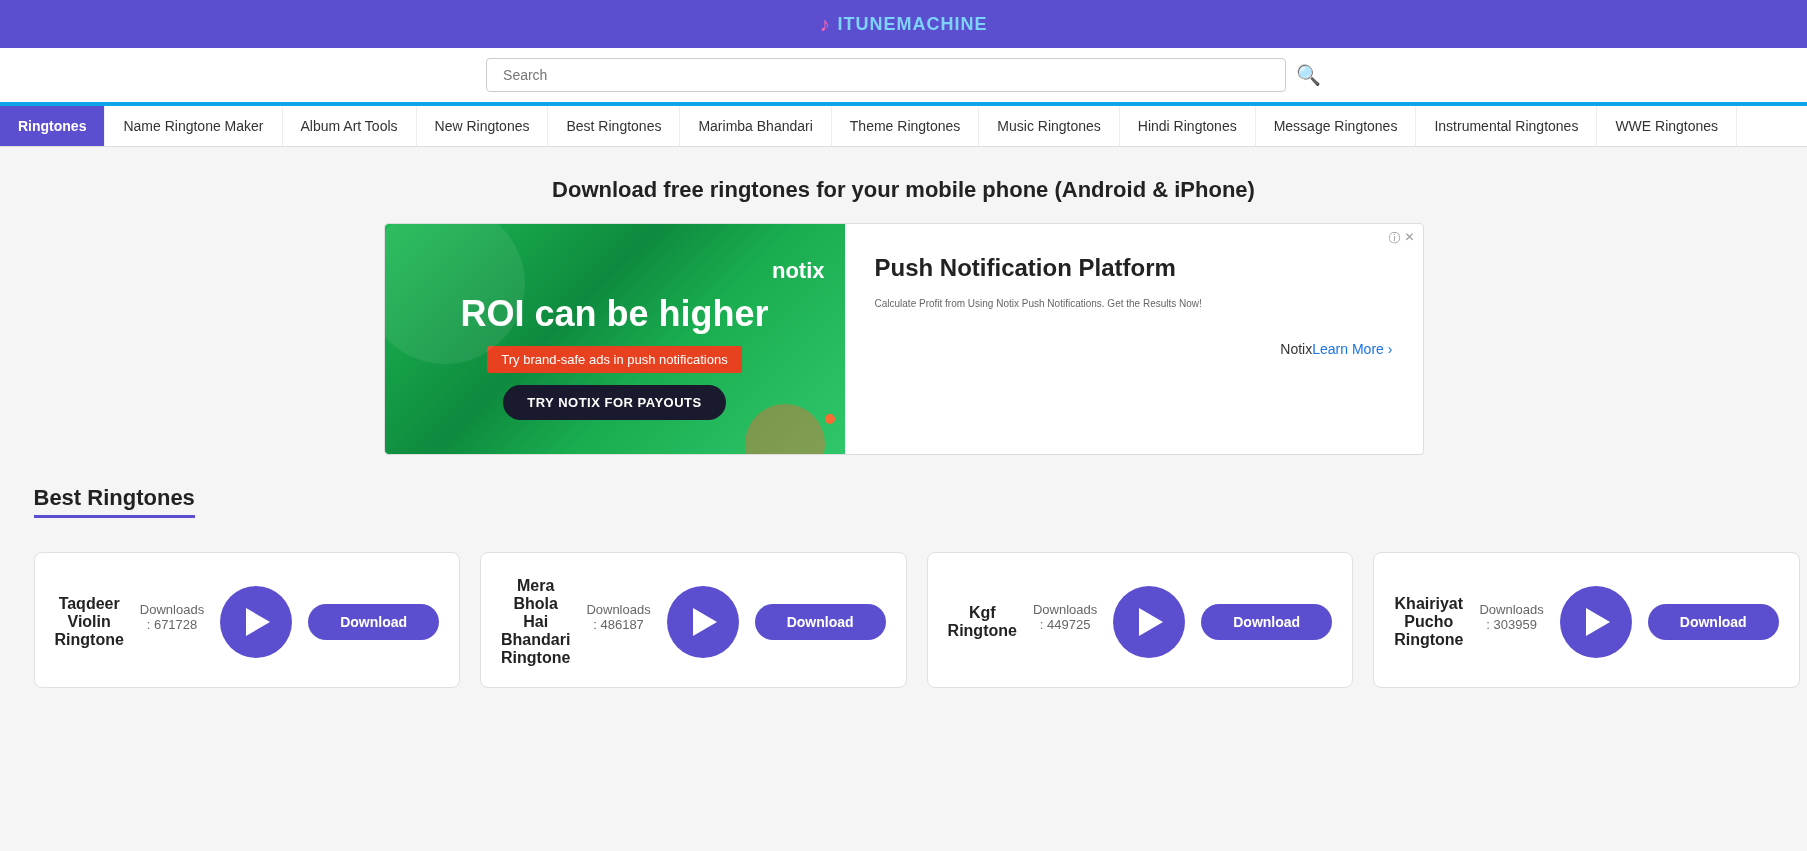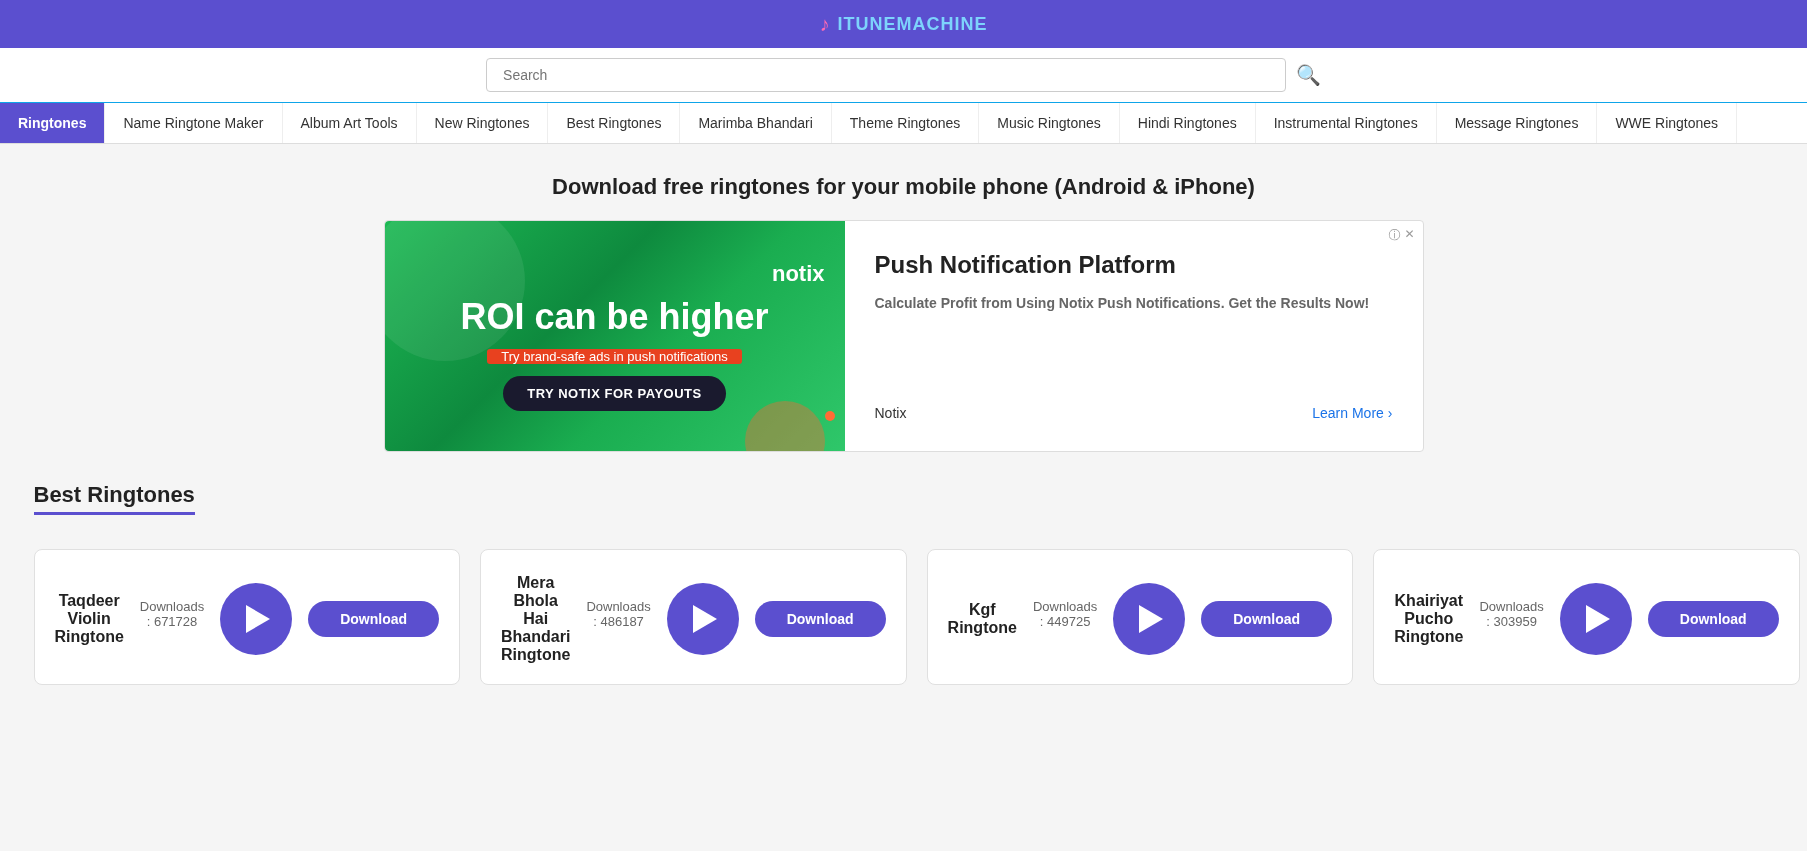--- a/index.html
+++ b/index.html
@@ -24,21 +24,21 @@
       font-weight: bold;
       letter-spacing: 1px;
     }
 
     
     #search-bar {
       background: white;
       display: flex;
       align-items: center;
       padding: 10px 20px;
-      border-bottom: 1px solid #0ea5e9;
+      border-bottom: 4px solid #0ea5e9;
       justify-content: center;
       gap: 10px;
     }
     #search-bar input {
       width: 800px;
       padding: 8px 16px;
       border: 1px solid #ccc;
       border-radius: 4px;
       font-size: 14px;
       outline: none;
@@ -150,21 +150,21 @@
       color: white;
       font-size: 36px;
       font-weight: 900;
       text-align: center;
       line-height: 1.1;
     }
     .ad-sub {
       background: #e8411f;
       color: white;
       font-size: 13px;
-      padding: 0 14px;
+      padding: 6px 14px;
       border-radius: 3px;
       margin: 12px 0;
       text-align: center;
     }
     .ad-cta {
       background: #1a1a2e;
       color: #ffffff;
       border: none;
       padding: 10px 24px;
       border-radius: 25px;
@@ -179,34 +179,33 @@
       right: 10px;
       width: 10px; height: 10px;
       background: #ff6b35;
       border-radius: 50%;
     }
 
     #ad-content {
       padding: 30px 30px;
       flex: 1;
       display: flex;
-      flex-direction: column;
+      flex-direction: row;
       justify-content: space-between;
     }
     #ad-content .ad-title {
       font-size: 24px;
       font-weight: bold;
       color: #222;
       margin-bottom: 14px;
     }
     #ad-content .ad-desc {
-      font-size: 14px;
+      font-size: 10px;
       color: #666;
       line-height: 1.5;
-      font-weight: bold;
     }
     #ad-footer {
       display: flex;
       justify-content: space-between;
       align-items: center;
       margin-top: 20px;
     }
     #ad-footer .ad-brand-name {
       font-size: 14px;
       color: #333;
@@ -313,22 +312,22 @@
 
 <div class="nav-item active">Ringtones</div>
     <div class="nav-item">Name Ringtone Maker</div>
     <div class="nav-item">Album Art Tools</div>
     <div class="nav-item">New Ringtones</div>
     <div class="nav-item">Best Ringtones</div>
     <div class="nav-item">Marimba Bhandari</div>
     <div class="nav-item">Theme Ringtones</div>
     <div class="nav-item">Music Ringtones</div>
     <div class="nav-item">Hindi Ringtones</div>
+    <div class="nav-item">Message Ringtones</div>
     <div class="nav-item">Instrumental Ringtones</div>
-    <div class="nav-item">Message Ringtones</div>
     <div class="nav-item">WWE Ringtones</div>
   </div>
 
 <div id="main">
 
   <div id="page-heading">Download free ringtones for your mobile phone (Android &amp; iPhone)</div>
 
   <div id="ad-container">
     <div id="ad-controls">
       <span>ⓘ</span>

